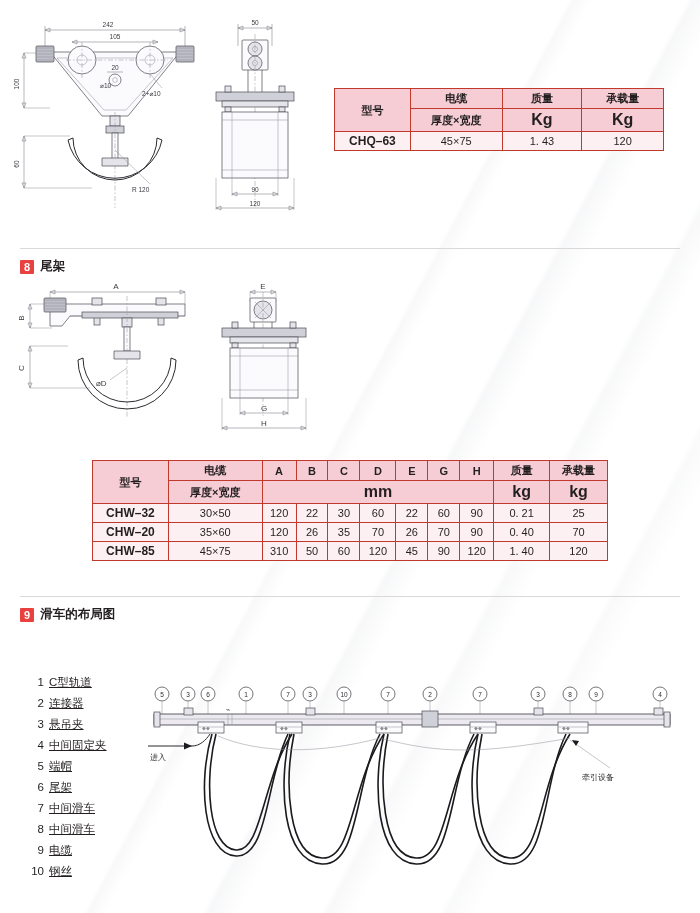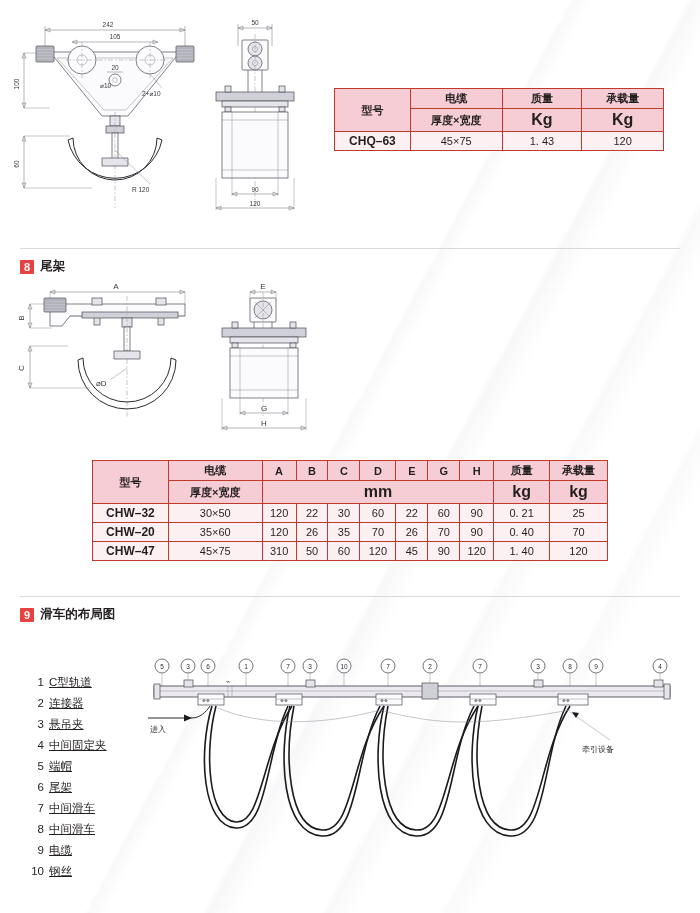--- a/index.html
+++ b/index.html
@@ -402,21 +402,21 @@
         <td>26</td>
         <td>35</td>
         <td>70</td>
         <td>26</td>
         <td>70</td>
         <td>90</td>
         <td>0. 40</td>
         <td>70</td>
       </tr>
       <tr>
-        <td class="model">CHW–47</td>
+        <td class="model">CHW–85</td>
         <td>45×75</td>
         <td>310</td>
         <td>50</td>
         <td>60</td>
         <td>120</td>
         <td>45</td>
         <td>90</td>
         <td>120</td>
         <td>1. 40</td>
         <td>120</td>
@@ -436,21 +436,21 @@
     <div><span class="idx">3</span><span>悬吊夹</span></div>
     <div><span class="idx">4</span><span>中间固定夹</span></div>
     <div><span class="idx">5</span><span>端帽</span></div>
     <div><span class="idx">6</span><span>尾架</span></div>
     <div><span class="idx">7</span><span>中间滑车</span></div>
     <div><span class="idx">8</span><span>中间滑车</span></div>
     <div><span class="idx">9</span><span>电缆</span></div>
     <div><span class="idx">10</span><span>钢丝</span></div>
   </div>
 
-  <div class="dwg" style="left:140px; top:656px;">
+  <div class="dwg" style="left:140px; top:684px;">
     <svg width="550" height="230" viewBox="0 0 550 230">
 
       <g>
         <g>
             <circle class="bub" cx="22" cy="10" r="7"></circle>
             <text class="bubn" x="22" y="12.5">5</text>
           </g>
         <g>
             <circle class="bub" cx="48" cy="10" r="7"></circle>
             <text class="bubn" x="48" y="12.5">3</text>

